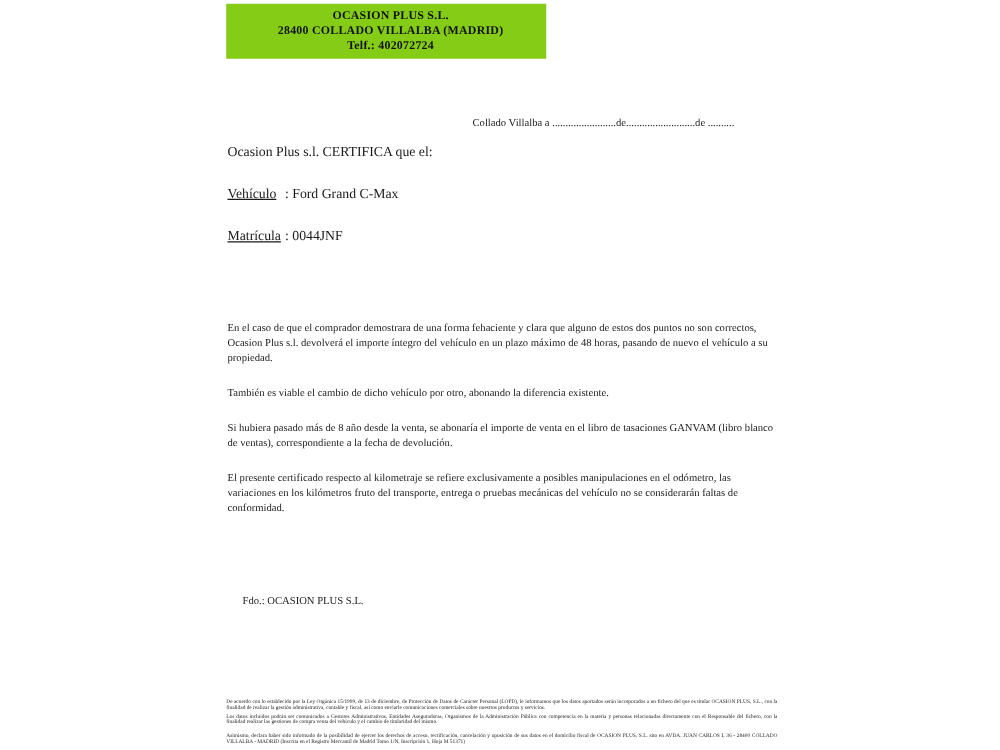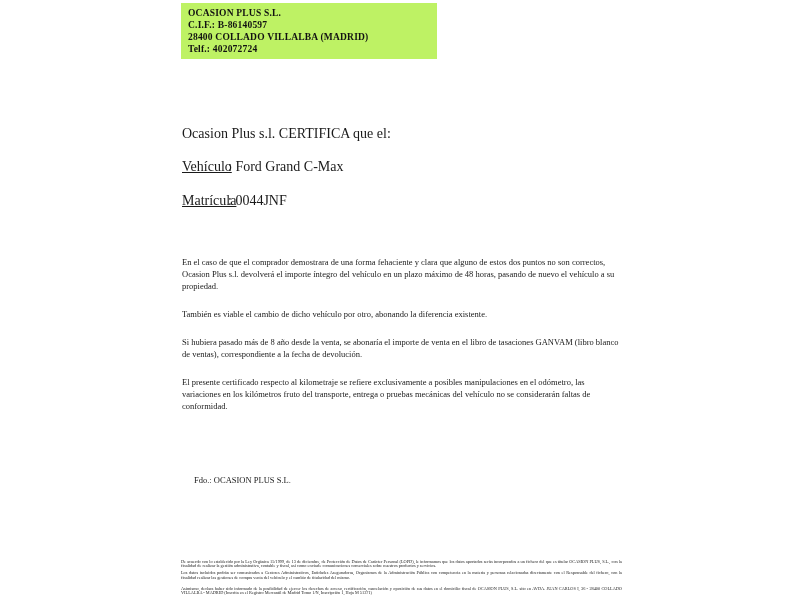--- a/index.html
+++ b/index.html
@@ -35,22 +35,22 @@
     position: absolute;
     left: 378px;
     top: 92px;
     font-size: 8.5px;
     line-height: 12px;
   }
   
   .certify {
     position: absolute;
     left: 182px;
-    top: 128px;
-    font-size: 14px;
+    top: 116px;
+    font-size: 11px;
     line-height: 12px;
   }
   .certify-intro { margin-bottom: 5px; }
   .kv { line-height: 14px; margin-top: 20px; }
   .kv-label {
     display: inline-block;
     width: 46px;
     text-decoration: underline;
   }
   
@@ -103,27 +103,27 @@
     text-align: justify;
   }
   .legal-inner p { margin: 0 0 5px 0; }
   .legal-inner p.gap { margin-bottom: 13px; }
 </style>
 </head>
 <body>
 
 <div class="page">
 
-  <div class="letterhead" style="background: #bef264;">
+  <div class="letterhead" style="background: #84cc16; text-align: center;">
     <div>OCASION PLUS S.L.</div>
-    <div>C.I.F.: B-86140597</div>
     <div>28400 COLLADO VILLALBA (MADRID)</div>
     <div>Telf.: 402072724</div>
   </div>
 
+  <div class="date-line">Collado Villalba a ........................de..........................de ..........</div>
 
   <div class="certify">
     <div class="certify-intro">Ocasion Plus s.l. CERTIFICA que el:</div>
     <div class="kv">
       <span class="kv-label">Vehículo</span><span class="kv-value">: Ford Grand C-Max</span>
     </div>
     <div class="kv">
       <span class="kv-label">Matrícula</span><span class="kv-value">: 0044JNF</span>
     </div>
   </div>

